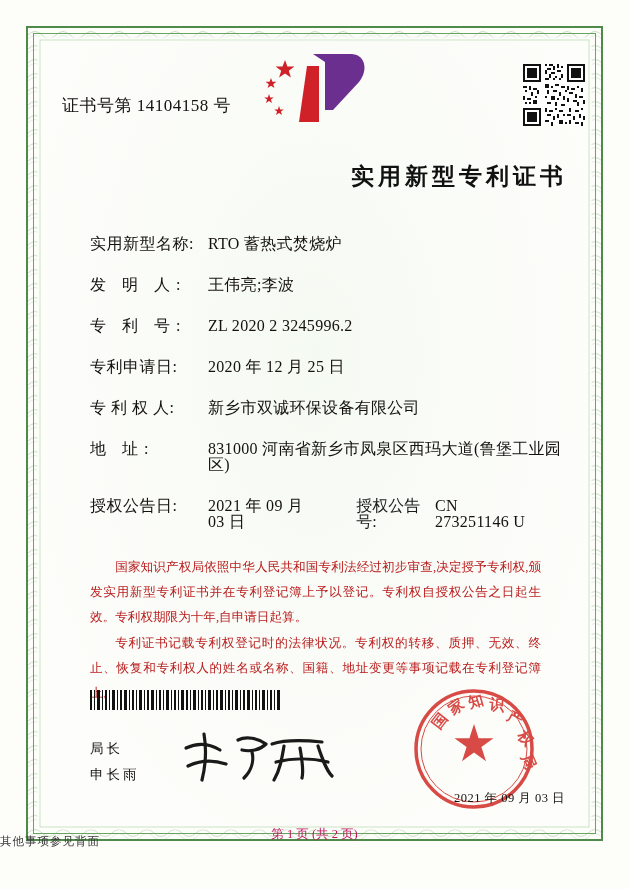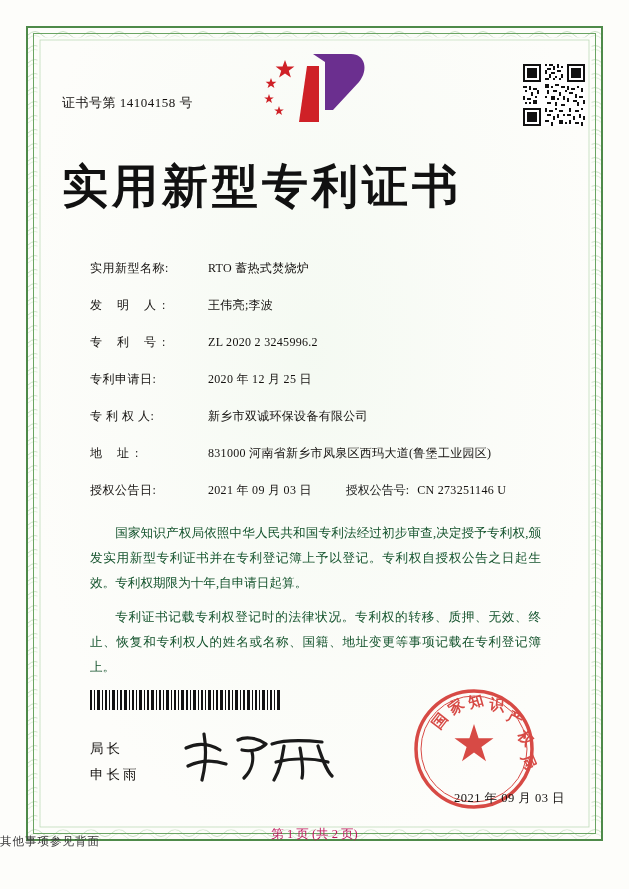--- a/index.html
+++ b/index.html
@@ -59,21 +59,21 @@
   }
 
   .content {
     position: absolute;
     left: 62px;
     top: 60px;
     width: 505px;
   }
 
   .cert-no {
-    font-size: 13px;
+    font-size: 17px;
     letter-spacing: 0.5px;
     color: #14110f;
     margin-top: 34px;
   }
 
   .logo {
     position: absolute;
     left: 50%;
     transform: translateX(-50%);
     top: 48px;
@@ -83,33 +83,33 @@
 
   .qr {
     position: absolute;
     right: 44px;
     top: 64px;
     width: 62px;
     height: 62px;
   }
 
   .title {
-    text-align: left;
-    font-size: 46px;
+    text-align: right;
+    font-size: 23px;
     font-weight: bold;
     letter-spacing: 4px;
     margin-top: 44px;
     color: #111;
     font-family: "Liberation Serif", serif;
   }
 
   .fields {
     margin-top: 44px;
     padding-left: 28px;
-    font-size: 12px;
+    font-size: 16px;
     line-height: 1;
   }
   .field-row {
     display: flex;
     align-items: baseline;
     margin-bottom: 25px;
   }
   .field-label {
     width: 118px;
     flex: none;
@@ -124,28 +124,27 @@
     letter-spacing: 0.3px;
   }
   .field-row.dual .field-value {
     margin-right: 34px;
   }
   .sub-label {
     margin-right: 8px;
   }
 
   .para {
-    margin-top: 8px;
     padding-left: 28px;
     padding-right: 26px;
     font-size: 12.6px;
     line-height: 2.0;
     text-align: justify;
     text-indent: 2em;
-    color: #14532d;
+    color: #b91c1c;
   }
 
   .barcode {
     position: absolute;
     left: 90px;
     top: 690px;
     width: 190px;
     height: 20px;
   }
 

